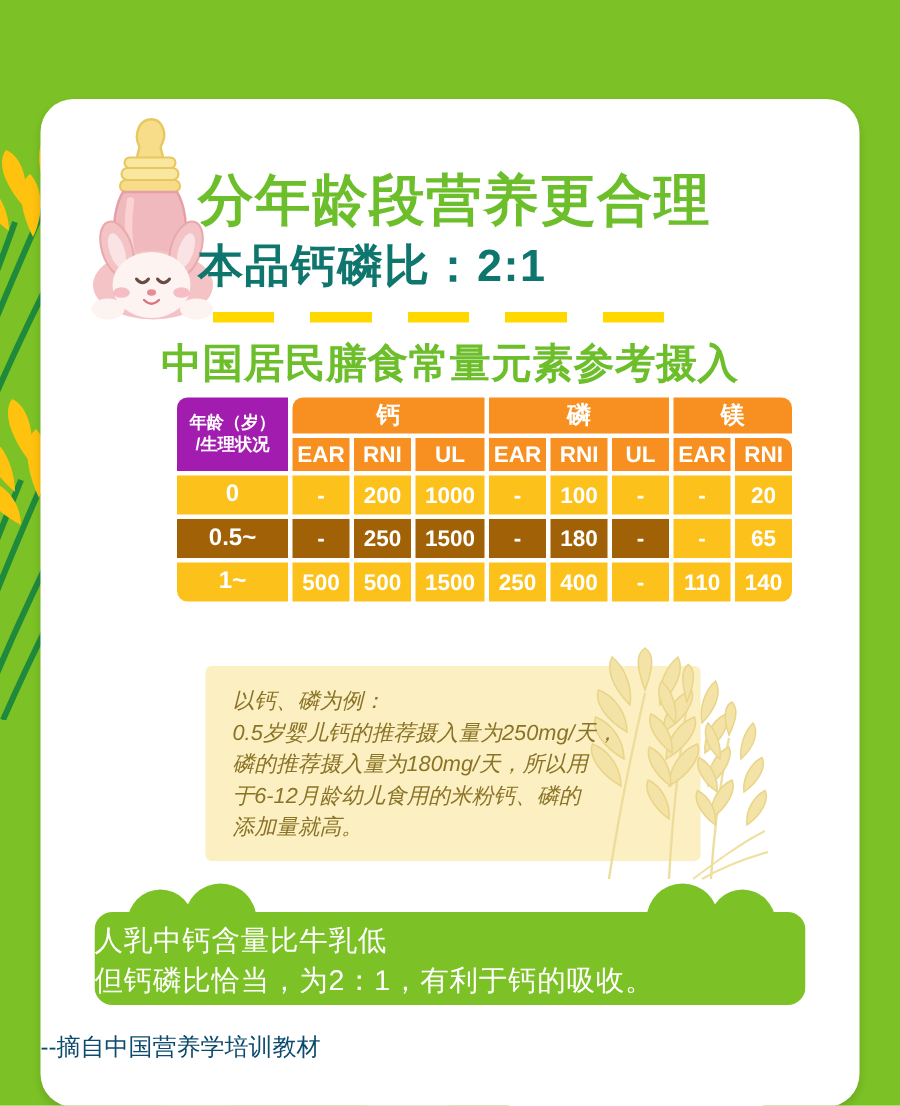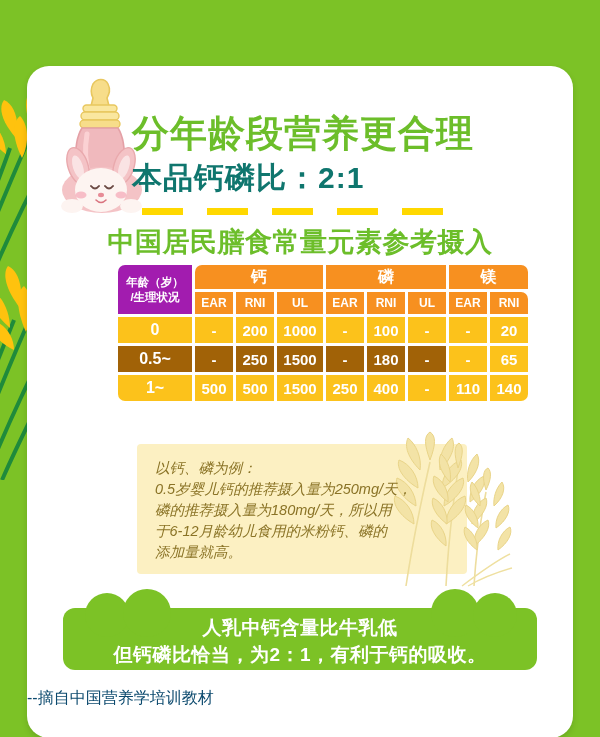--- a/index.html
+++ b/index.html
@@ -60,21 +60,21 @@
 
   
   #tablewrap{position:absolute;left:88px;top:196px;width:375px;}
   table.nutri{border-collapse:separate;border-spacing:3px;width:375px;
     table-layout:fixed;}
   table.nutri td,table.nutri th{
     text-align:center;vertical-align:middle;color:#ffffff;
     font-weight:bold;padding:0;
   }
   th.hd{background:#f79020;font-size:16px;height:24px;}
-  th.hdsub{background:#f79020;font-size:12px;height:22px;}
+  th.hdsub{background:#f79020;font-size:15px;height:22px;}
   th.agehd{background:#a21caf;font-size:11.5px;line-height:15px;
     border-radius:7px 0 0 0;}
   td.c{font-size:15px;height:26px;}
   td.y{background:#fcc21b;}
   td.g{background:#a16207;}
   td.lbl{font-size:16px;}
   .rnd-tl{border-radius:7px 0 0 0;}
   .rnd-tr{border-radius:0 7px 0 0;}
   .rnd-bl{border-radius:0 0 0 7px;}
   .rnd-br{border-radius:0 0 7px 0;}
@@ -89,22 +89,22 @@
     overflow:visible;pointer-events:none;}
   #noteText{
     position:absolute;left:18px;top:14px;width:300px;
     font-size:14.5px;line-height:21px;color:#8a7326;font-weight:normal;
     white-space:pre-line;
   }
 
   
   #callout{position:absolute;left:36px;top:522px;width:474px;height:82px;}
   #calloutText{
-    position:absolute;left:0;top:26px;width:474px;text-align:center;
-    color:#ffffff;font-weight:bold;font-size:19px;line-height:27px;
+    position:absolute;left:0;top:26px;width:474px;text-align:left;
+    color:#ffffff;font-weight:normal;font-size:19px;line-height:27px;
     white-space:pre-line;letter-spacing:.5px;
   }
 
   
   #citation{
     position:absolute;left:0;top:622px;width:510px;text-align:left;
     font-size:16px;color:#0c4a6e;
   }
 </style>
 </head>

